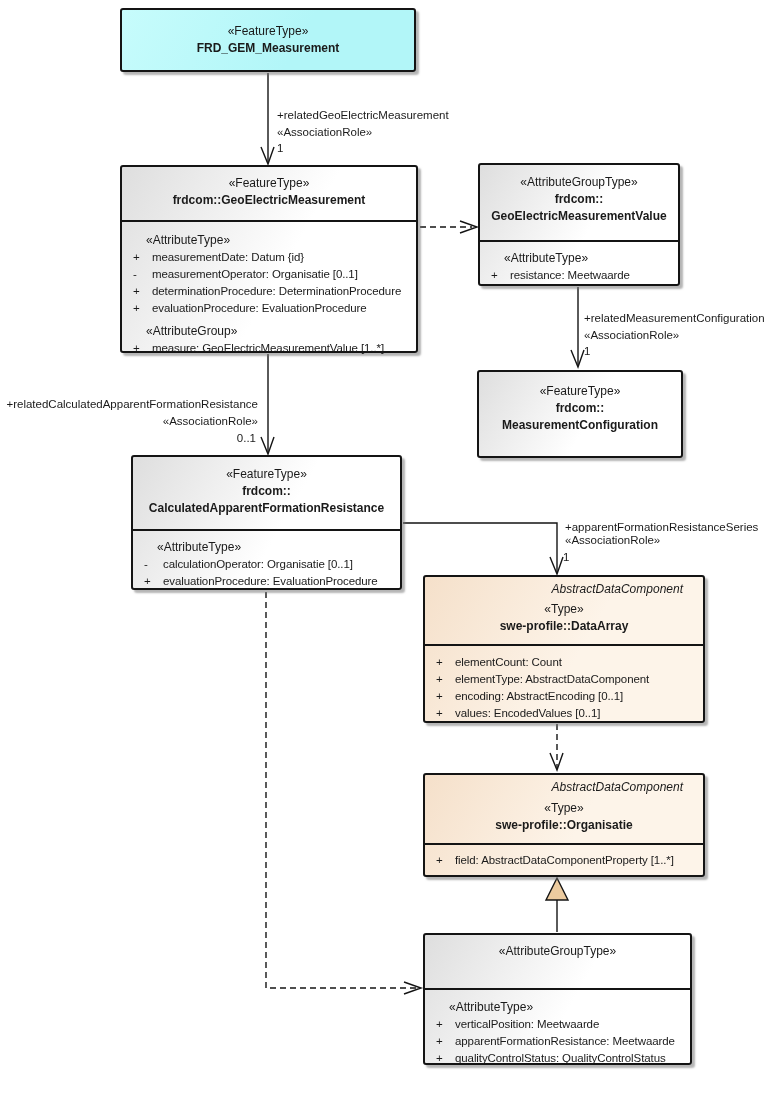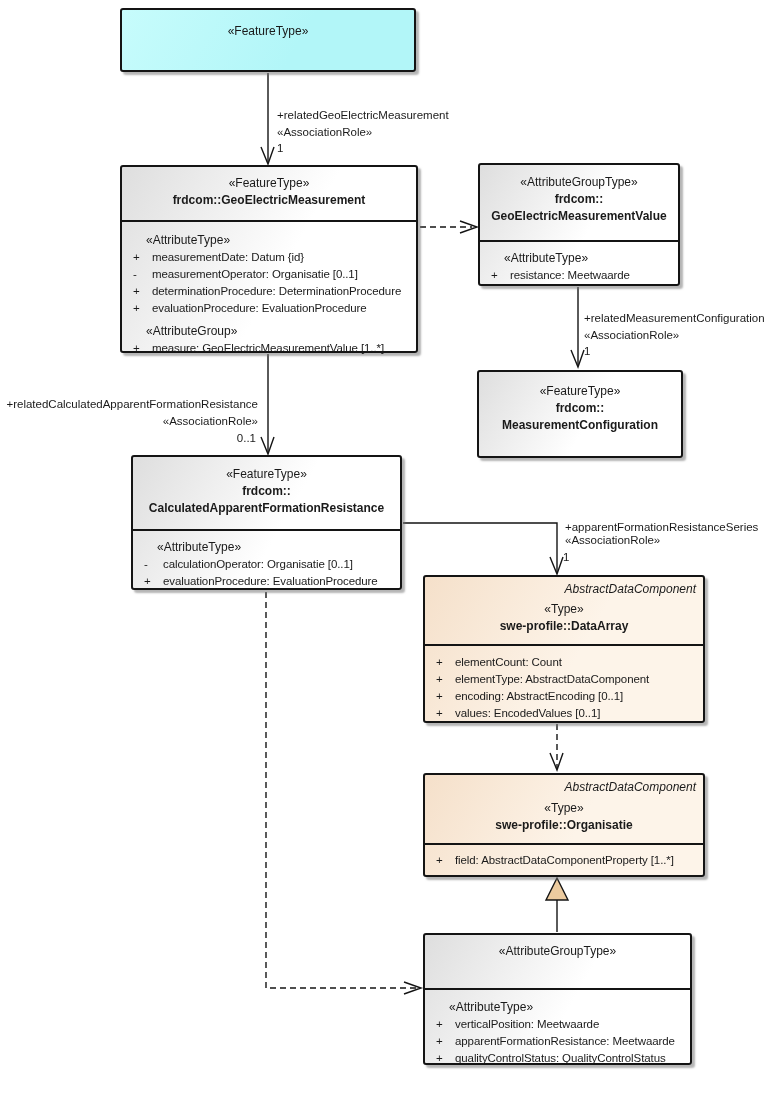--- a/index.html
+++ b/index.html
@@ -18,21 +18,21 @@
     border-radius:3px;
     background:linear-gradient(120deg,#dedede 0%,#ffffff 55%);
     box-shadow:3px 3px 2px rgba(120,120,120,.55);
     z-index:2;
   }
   .uml-box.cyan{background:linear-gradient(120deg,#c7fcfc 0%,#b2f6f8 60%);}
   .uml-box.peach{background:linear-gradient(120deg,#f5e0ca 0%,#fdf4e9 55%);}
   .hdr{text-align:center;}
   .st-line{font-size:12px;line-height:17px;white-space:nowrap;}
   .name{font-size:12px;font-weight:bold;line-height:17px;white-space:nowrap;}
-  .abstract{font-size:12px;font-style:italic;text-align:right;padding:5px 7px 0 0;white-space:nowrap;margin-left:40px;}
+  .abstract{font-size:12px;font-style:italic;text-align:right;padding:5px 20px 0 0;white-space:nowrap;margin-left:40px;}
   .body{border-top:2px solid #141414;padding-top:10px;}
   .row{position:relative;height:17px;line-height:17px;white-space:nowrap;
        font-size:11.5px;letter-spacing:-0.1px;padding-left:30px;}
   .row .p{position:absolute;left:11px;letter-spacing:0;}
   .row.st{padding-left:24px;font-size:12px;letter-spacing:0;}
   .row.gap{margin-top:6px;}
   .clabel{position:absolute;font-size:11.5px;line-height:15px;white-space:nowrap;z-index:3;}
   .clabel.r{text-align:right;margin-left:47px;}
   svg.connectors{position:absolute;left:0;top:0;z-index:1;}
 </style>
@@ -78,20 +78,21 @@
 
   <g stroke="#141414" stroke-width="1.4" fill="none">
     <path d="M266,592 L266,988 L416,988" stroke-dasharray="6,4"></path>
     <path d="M404,982 L421,988 L404,994"></path>
   </g>
 </svg>
 
 <div class="uml-box cyan" style="left:120px;top:8px;width:296px;height:64px;">
   <div class="hdr" style="padding-top:13px;">
     <div class="st-line">«FeatureType»</div>
+    <div class="name">FRD_GEM_Measurement</div>
   </div>
 </div>
 
 <div class="uml-box" style="left:120px;top:165px;width:298px;height:188px;">
   <div class="hdr" style="height:45px;padding-top:8px;">
     <div class="st-line">«FeatureType»</div>
     <div class="name">frdcom::GeoElectricMeasurement</div>
   </div>
   <div class="body">
     <div class="row st">«AttributeType»</div>

